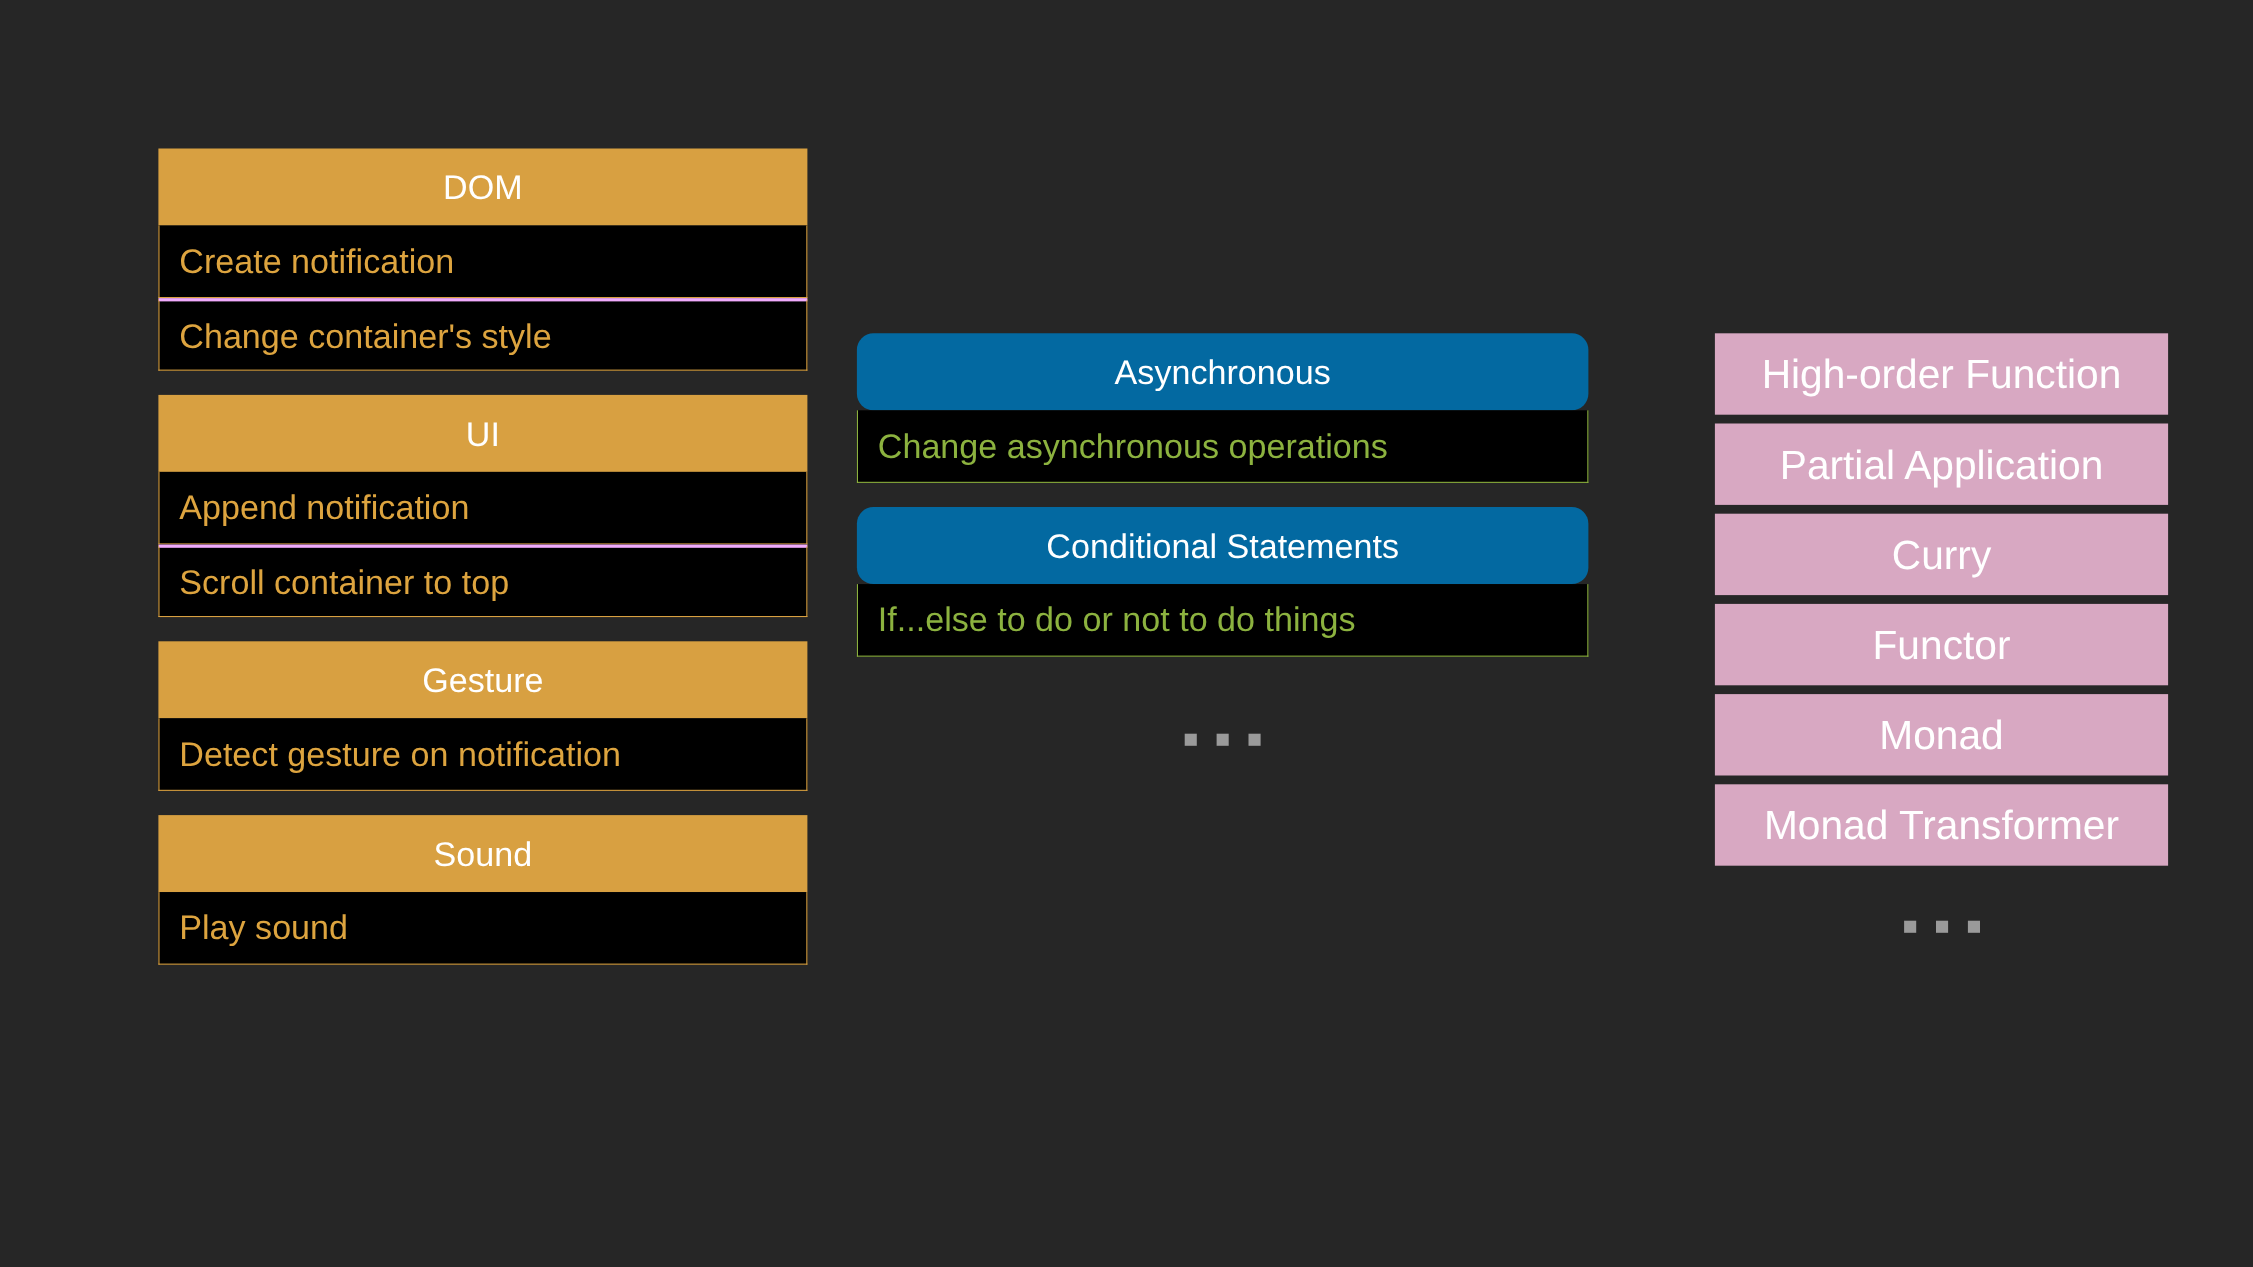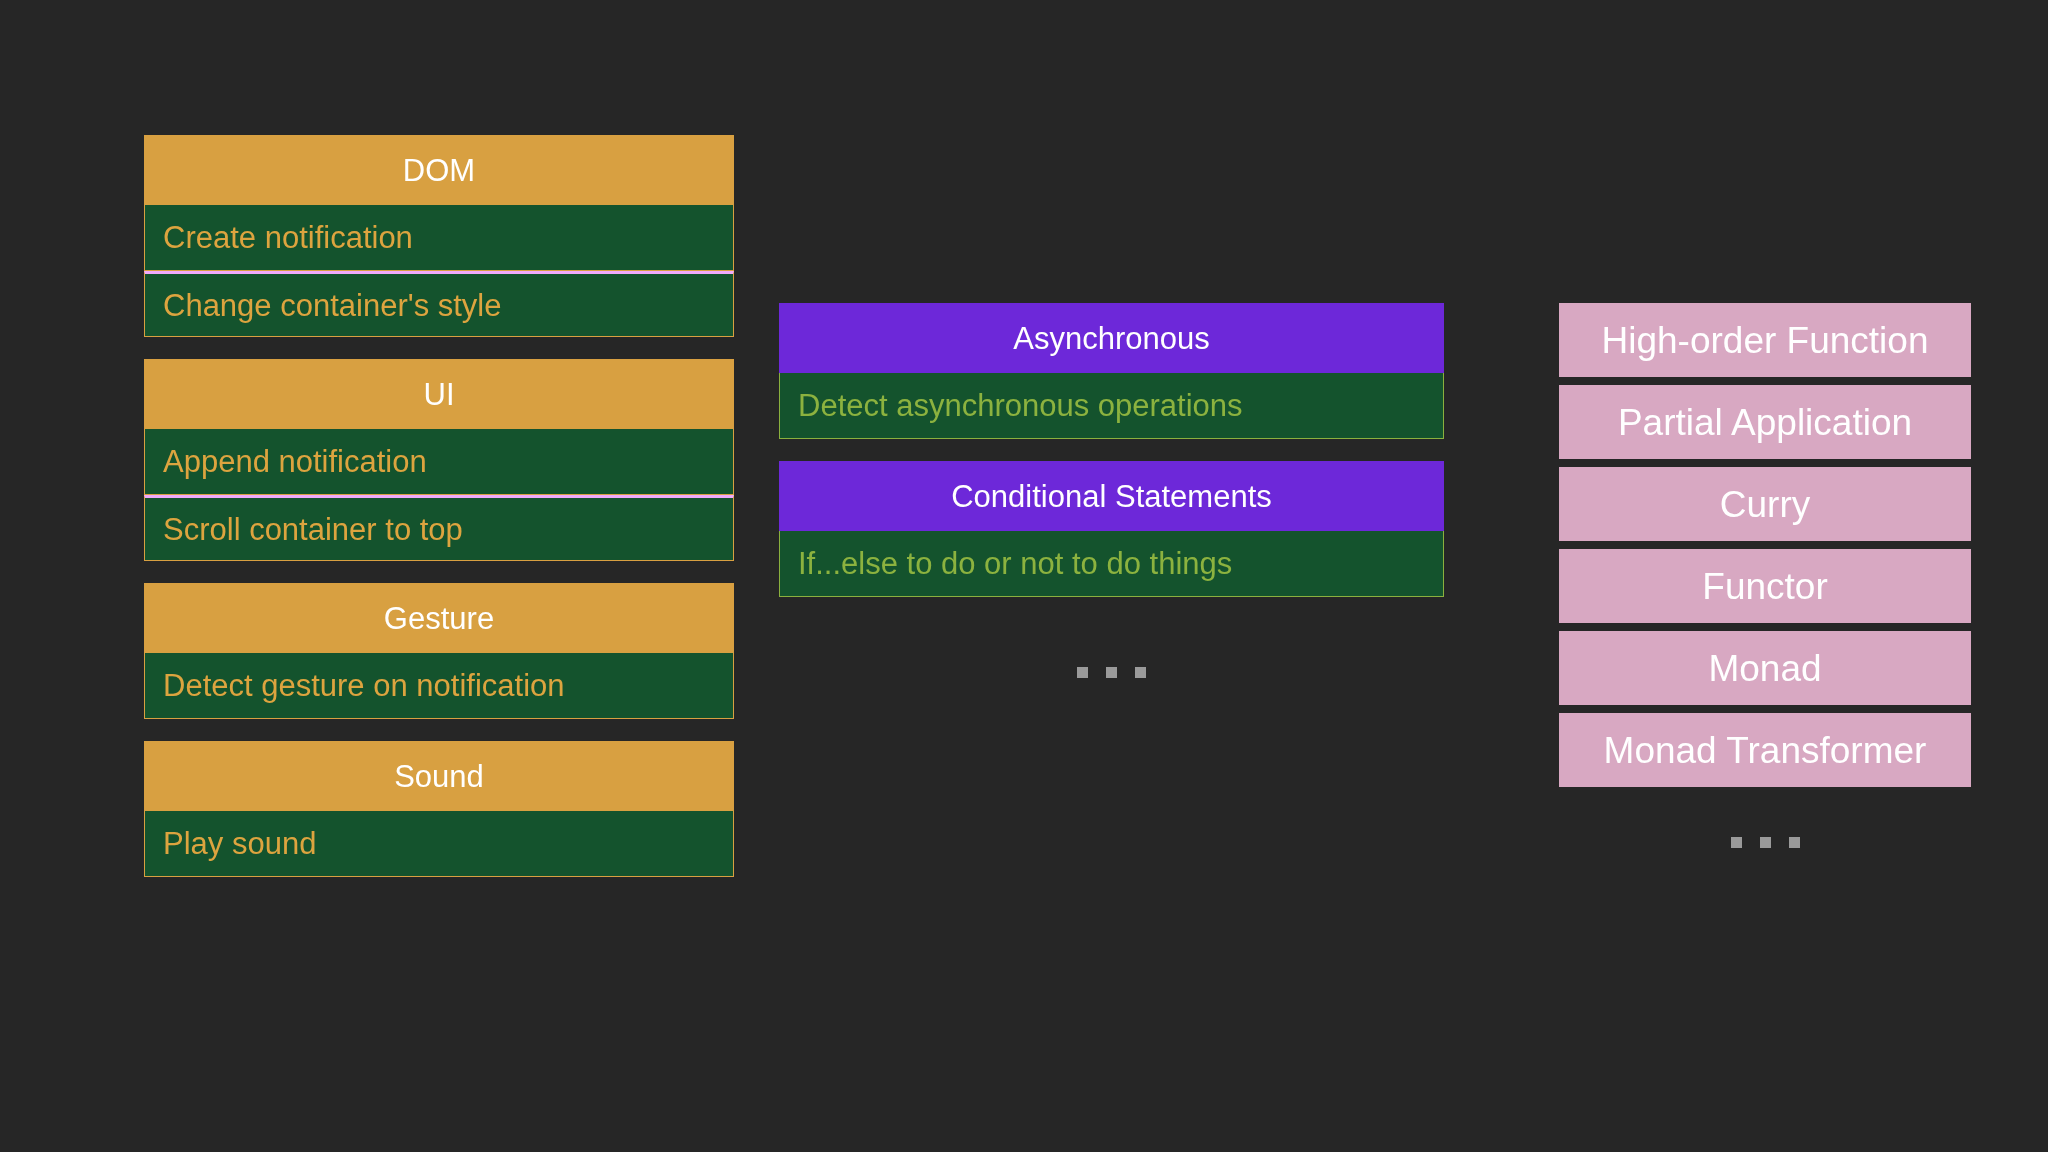--- a/index.html
+++ b/index.html
@@ -53,39 +53,39 @@
   }
   .group-item {
     height: 66px;
     display: flex;
     align-items: center;
     justify-content: flex-start;
     padding-left: 18px;
     font-size: 31px;
     line-height: 1;
     box-sizing: border-box;
-    background: #14532d;
+    background: #000000;
   }
 
   
   .theme-orange .group-header { background: #d8a041; }
   .theme-orange .group-item {
     border: 1px solid #d8a041;
     border-top: none;
     color: #dda43f;
   }
   .theme-orange .group-item + .group-item { border-top: 3px solid #f0abfc; }
 
   
   #col-lang {
     left: 779px;
     top: 303px;
     width: 665px;
   }
-  .theme-green .group-header { background: #6d28d9; }
+  .theme-green .group-header { background: #0369a1; border-radius: 15px; }
   .theme-green .group-item {
     border: 1px solid #8bb03e;
     border-top: none;
     color: #8cb23f;
   }
 
   
   #col-fp {
     left: 1559px;
     top: 303px;
@@ -149,21 +149,21 @@
       <div class="group-header">Sound</div>
       <div class="group-item">Play sound</div>
     </div>
 
   </div>
 
   <div class="column theme-green" id="col-lang">
 
     <div class="group">
       <div class="group-header">Asynchronous</div>
-      <div class="group-item">Detect asynchronous operations</div>
+      <div class="group-item">Change asynchronous operations</div>
     </div>
 
     <div class="group">
       <div class="group-header">Conditional Statements</div>
       <div class="group-item">If...else to do or not to do things</div>
     </div>
 
 
     <div class="ellipsis" id="ellipsis-lang">
       <span class="dot"></span>

